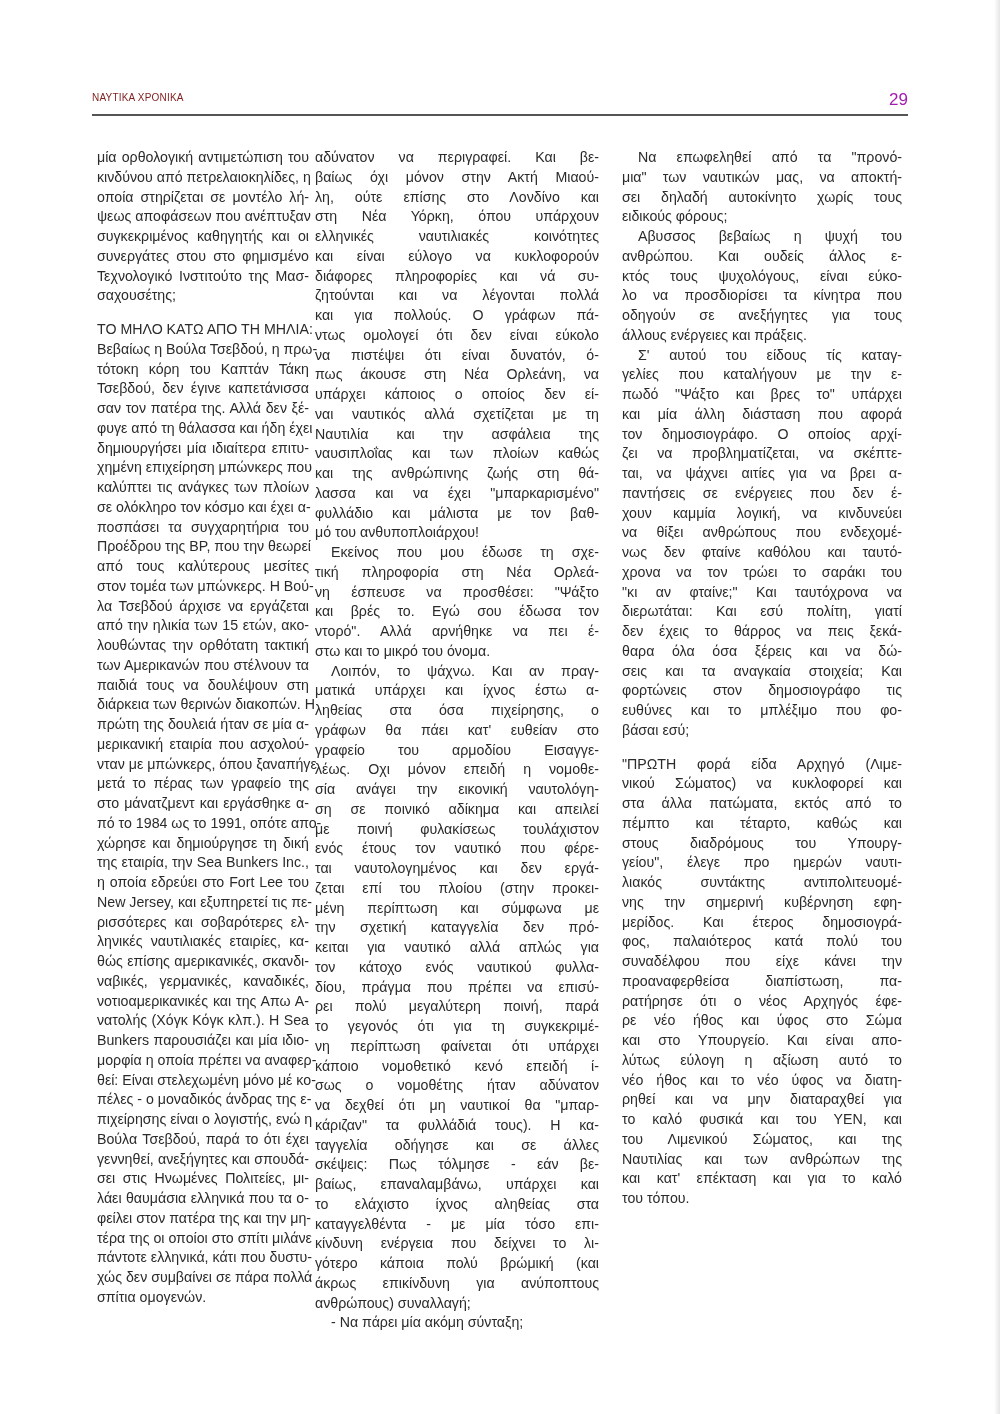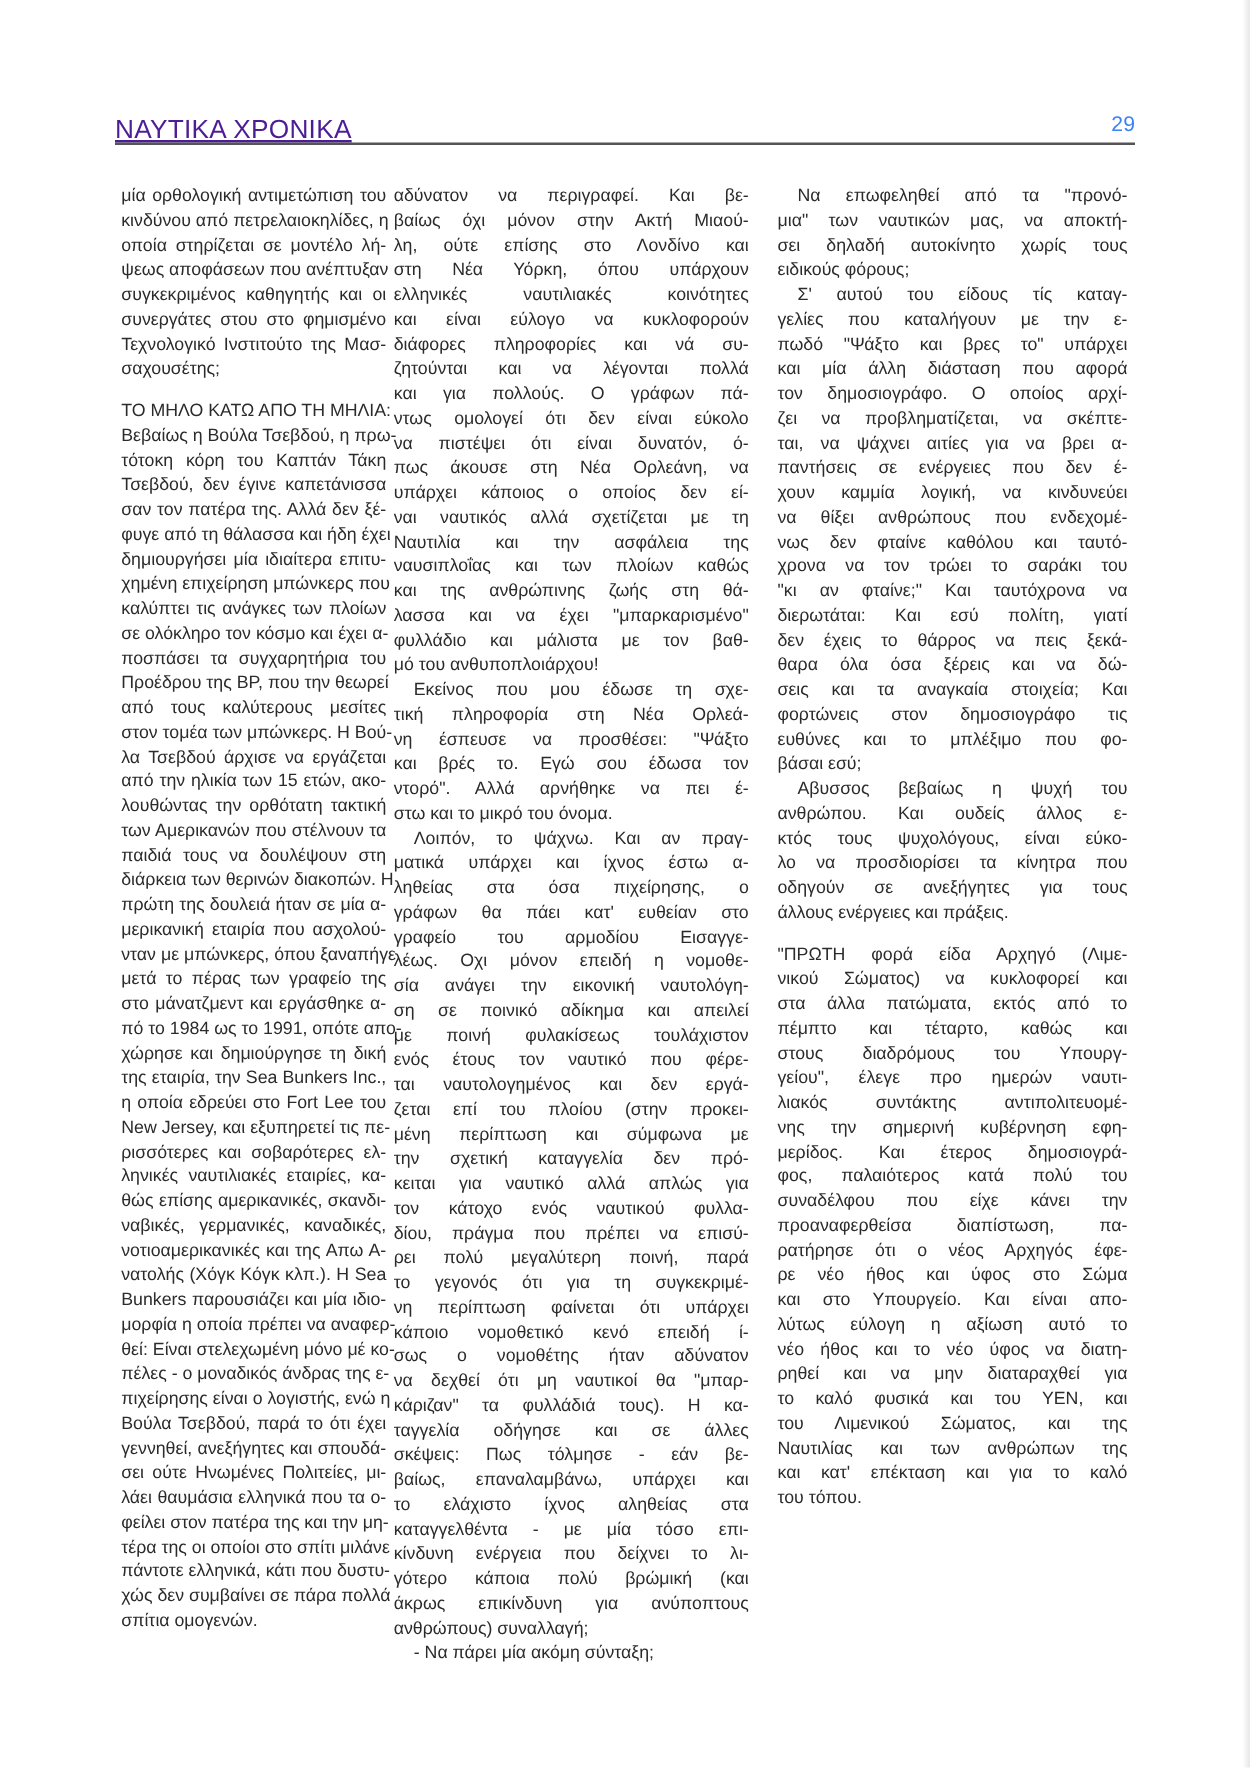--- a/index.html
+++ b/index.html
@@ -1,20 +1,20 @@
 <!DOCTYPE html>
 <html><head>
 <meta charset="utf-8">
 <style>
   html, body { margin: 0; padding: 0; }
   body { width: 1000px; height: 1414px; background: #ffffff; position: relative; overflow: hidden; font-family: "Liberation Sans", sans-serif; color: #2a2a2a; }
   .edge { position: absolute; right: 0; top: 0; width: 6px; height: 1414px; background: linear-gradient(to right, #ffffff, #e6e6e6); }
   .header { position: absolute; left: 92px; top: 90px; width: 816px; height: 24px; }
-  .running-title { position: absolute; left: 0; top: 2px; font-size: 21px; letter-spacing: 0.2px; color: #4c1d95; text-decoration: underline; }
-  .page-number { position: absolute; right: 0; top: 0; font-size: 17px; color: #3b82f6; }
+  .running-title { position: absolute; left: 0; top: 2px; font-size: 10px; letter-spacing: 0.2px; color: #7f1d1d; }
+  .page-number { position: absolute; right: 0; top: 0; font-size: 17px; color: #a21caf; }
   .rule { position: absolute; left: 92px; top: 114px; width: 816px; height: 2px; background: #555; }
   .col { position: absolute; top: 148px; width: 210px; font-size: 14.2px; line-height: 19.75px; color: #2b2b2b; }
   .col1 { left: 97px; width: 212px; }
   .col2 { left: 315px; width: 284px; }
   .col3 { left: 622px; width: 280px; }
   .col .ln { display: block; white-space: nowrap; text-align: justify; text-align-last: justify; height: 19.75px; overflow: visible; }
   .col .ln.last { text-align-last: left; }
   .col .gap { display: block; height: 14px; }
   .col .ind { text-indent: 16px; }
 </style>
@@ -78,21 +78,21 @@
       <span class="ln">ναβικές, γερμανικές, καναδικές,</span>
       <span class="ln">νοτιοαμερικανικές και της Απω Α-</span>
       <span class="ln">νατολής (Χόγκ Κόγκ κλπ.). Η Sea</span>
       <span class="ln">Bunkers παρουσιάζει και μία ιδιο-</span>
       <span class="ln">μορφία η οποία πρέπει να αναφερ-</span>
       <span class="ln">θεί: Είναι στελεχωμένη μόνο μέ κο-</span>
       <span class="ln">πέλες - ο μοναδικός άνδρας της ε-</span>
       <span class="ln">πιχείρησης είναι ο λογιστής, ενώ η</span>
       <span class="ln">Βούλα Τσεβδού, παρά το ότι έχει</span>
       <span class="ln">γεννηθεί, ανεξήγητες και σπουδά-</span>
-      <span class="ln">σει ούτε Ηνωμένες Πολιτείες, μι-</span>
+      <span class="ln">σει στις Ηνωμένες Πολιτείες, μι-</span>
       <span class="ln">λάει θαυμάσια ελληνικά που τα ο-</span>
       <span class="ln">φείλει στον πατέρα της και την μη-</span>
       <span class="ln">τέρα της οι οποίοι στο σπίτι μιλάνε</span>
       <span class="ln">πάντοτε ελληνικά, κάτι που δυστυ-</span>
       <span class="ln">χώς δεν συμβαίνει σε πάρα πολλά</span>
       <span class="ln last">σπίτια ομογενών.</span>
     </div>
     <span class="gap"></span>
   </div>
 <div class="col col2">
@@ -166,48 +166,48 @@
     </div>
   </div>
 <div class="col col3">
     <div>
       <span class="ln ind">Να επωφεληθεί από τα "προνό-</span>
       <span class="ln">μια" των ναυτικών μας, να αποκτή-</span>
       <span class="ln">σει δηλαδή αυτοκίνητο χωρίς τους</span>
       <span class="ln last">ειδικούς φόρους;</span>
     </div>
     <div>
+      <span class="ln ind">Αβυσσος βεβαίως η ψυχή του</span>
+      <span class="ln">ανθρώπου. Και ουδείς άλλος ε-</span>
+      <span class="ln">κτός τους ψυχολόγους, είναι εύκο-</span>
+      <span class="ln">λο να προσδιορίσει τα κίνητρα που</span>
+      <span class="ln">οδηγούν σε ανεξήγητες για τους</span>
+      <span class="ln last">άλλους ενέργειες και πράξεις.</span>
+    </div>
+    <div>
       <span class="ln ind">Σ' αυτού του είδους τίς καταγ-</span>
       <span class="ln">γελίες που καταλήγουν με την ε-</span>
       <span class="ln">πωδό "Ψάξτο και βρες το" υπάρχει</span>
       <span class="ln">και μία άλλη διάσταση που αφορά</span>
       <span class="ln">τον δημοσιογράφο. Ο οποίος αρχί-</span>
       <span class="ln">ζει να προβληματίζεται, να σκέπτε-</span>
       <span class="ln">ται, να ψάχνει αιτίες για να βρει α-</span>
       <span class="ln">παντήσεις σε ενέργειες που δεν έ-</span>
       <span class="ln">χουν καμμία λογική, να κινδυνεύει</span>
       <span class="ln">να θίξει ανθρώπους που ενδεχομέ-</span>
       <span class="ln">νως δεν φταίνε καθόλου και ταυτό-</span>
       <span class="ln">χρονα να τον τρώει το σαράκι του</span>
       <span class="ln">"κι αν φταίνε;" Και ταυτόχρονα να</span>
       <span class="ln">διερωτάται: Και εσύ πολίτη, γιατί</span>
       <span class="ln">δεν έχεις το θάρρος να πεις ξεκά-</span>
       <span class="ln">θαρα όλα όσα ξέρεις και να δώ-</span>
       <span class="ln">σεις και τα αναγκαία στοιχεία; Και</span>
       <span class="ln">φορτώνεις στον δημοσιογράφο τις</span>
       <span class="ln">ευθύνες και το μπλέξιμο που φο-</span>
       <span class="ln last">βάσαι εσύ;</span>
-    </div>
-    <div>
-      <span class="ln ind">Αβυσσος βεβαίως η ψυχή του</span>
-      <span class="ln">ανθρώπου. Και ουδείς άλλος ε-</span>
-      <span class="ln">κτός τους ψυχολόγους, είναι εύκο-</span>
-      <span class="ln">λο να προσδιορίσει τα κίνητρα που</span>
-      <span class="ln">οδηγούν σε ανεξήγητες για τους</span>
-      <span class="ln last">άλλους ενέργειες και πράξεις.</span>
     </div>
     <span class="gap"></span>
     <div>
       <span class="ln">"ΠΡΩΤΗ φορά είδα Αρχηγό (Λιμε-</span>
       <span class="ln">νικού Σώματος) να κυκλοφορεί και</span>
       <span class="ln">στα άλλα πατώματα, εκτός από το</span>
       <span class="ln">πέμπτο και τέταρτο, καθώς και</span>
       <span class="ln">στους διαδρόμους του Υπουργ-</span>
       <span class="ln">γείου", έλεγε προ ημερών ναυτι-</span>
       <span class="ln">λιακός συντάκτης αντιπολιτευομέ-</span>

